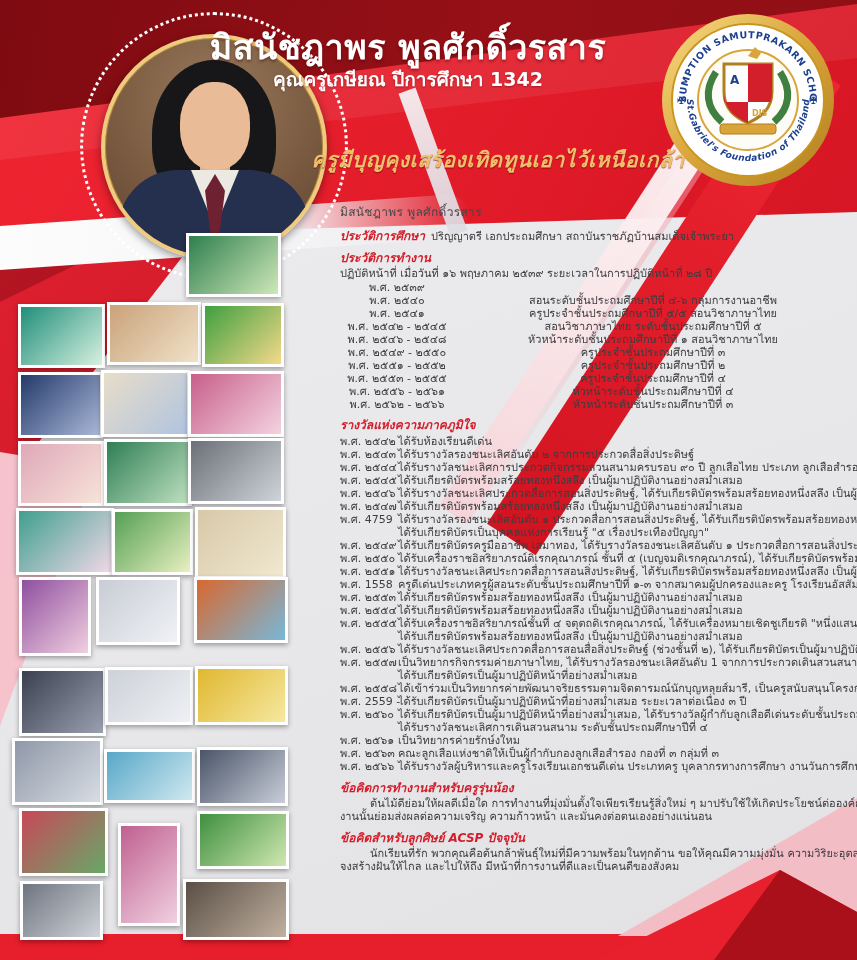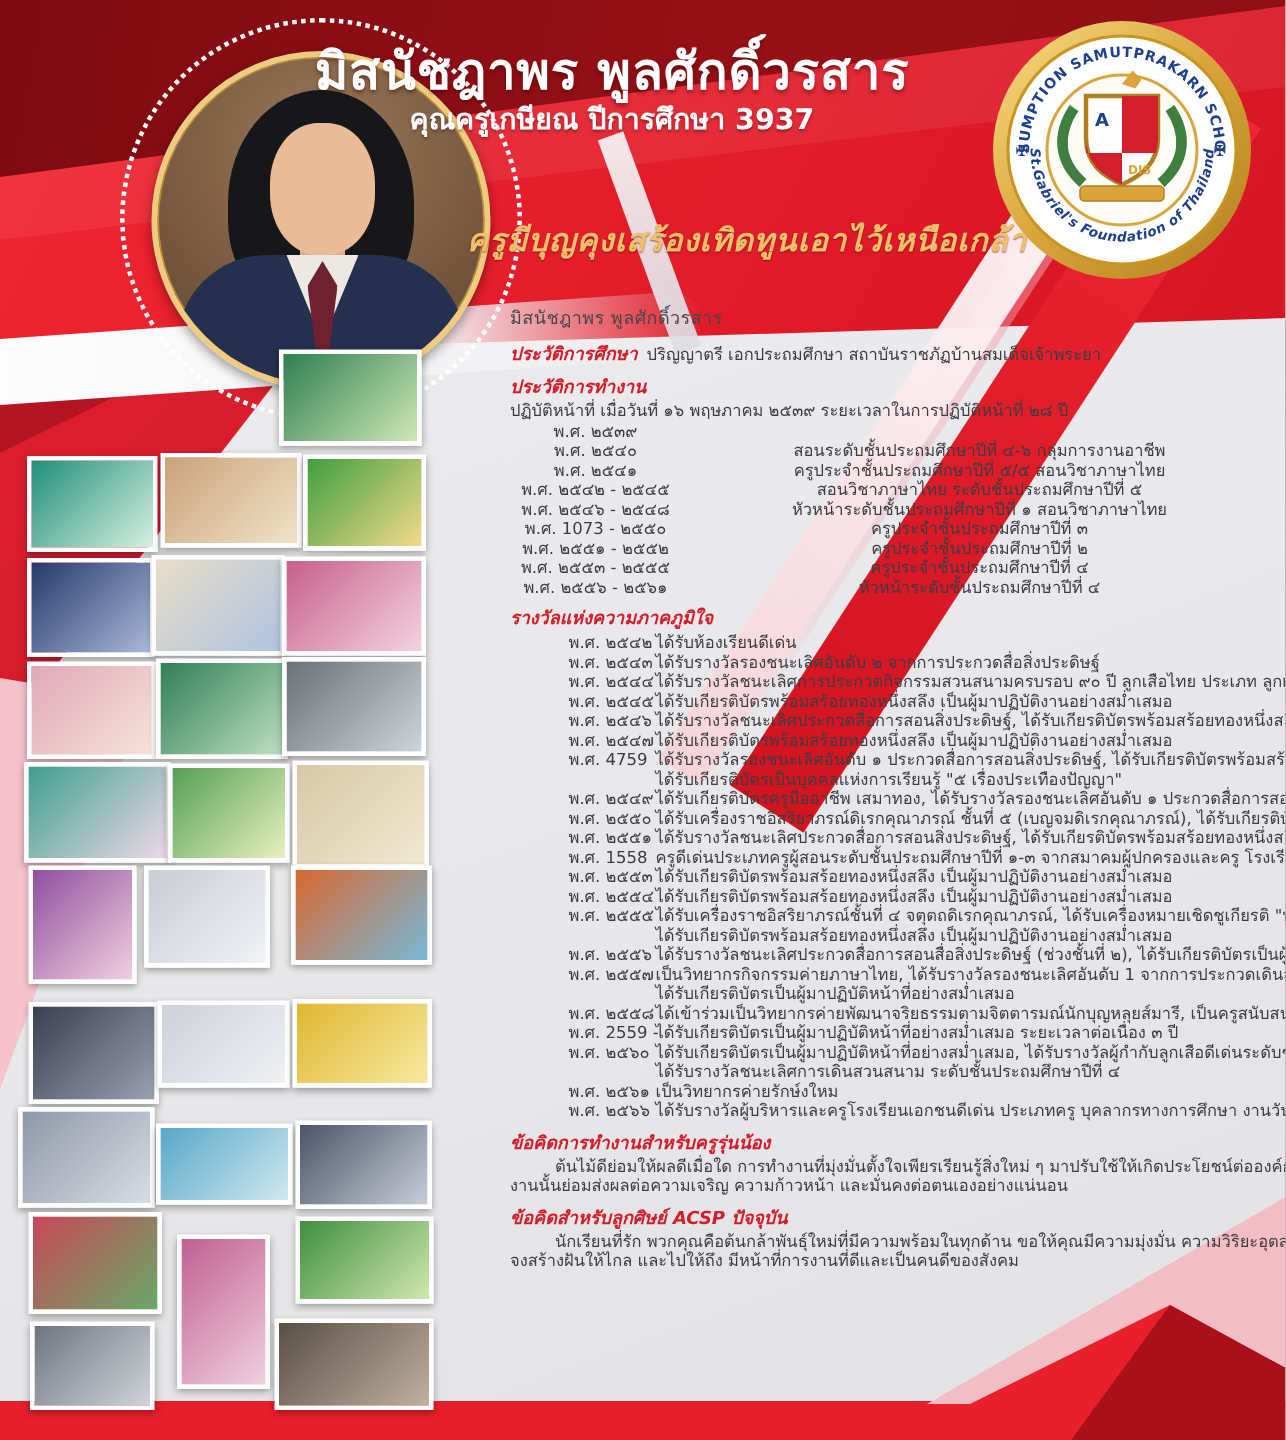--- a/index.html
+++ b/index.html
@@ -66,21 +66,21 @@
   #body-text{left:340px;top:206px;width:512px;z-index:6;font-size:11px;line-height:13px;}
   .sec-head{color:#d41d2b;font-weight:bold;font-style:italic;font-size:12px;}
   #name-line{font-size:12px;color:#47474b;margin-bottom:11px;letter-spacing:.3px;}
   #edu-line{margin-bottom:9px;white-space:nowrap;}
   #edu-line .sec-head{margin-right:6px;}
   #work-head{margin-bottom:2px;}
   #work-intro{margin-bottom:1px;white-space:nowrap;}
   .trow{display:grid;grid-template-columns:114px 1fr;text-align:center;}
   .trow .year, .trow .desc{white-space:nowrap;}
   .arow{display:grid;grid-template-columns:58px 1fr;}
-  .arow .year, .arow .desc{white-space:nowrap;margin-left:39px;}
+  .arow .year, .arow .desc{white-space:nowrap;}
   #awards-head{margin-top:8px;margin-bottom:3px;}
   .advice-head{margin-top:9px;margin-bottom:2px;}
   .advice-line{white-space:nowrap;}
   .advice-line.indent{padding-left:30px;}
   
   #collage{position:absolute;inset:0;z-index:5;}
   .thumb{position:absolute;border:3px solid #ffffff;box-shadow:0 2px 5px rgba(0,0,0,.35);}
 </style>
 </head>
 <body>
@@ -143,21 +143,21 @@
       <path d="M64,52 h48 v28 c0,17 -11,25 -24,31 c-13,-6 -24,-14 -24,-31 z" fill="#fefefe" stroke="#b07f1f" stroke-width="3"></path>
       <path d="M88,52 h24 v28 c0,4 -0.5,7 -1.5,10 H88 z" fill="#d21f2b"></path>
       <path d="M64,80 v0 c0,17 11,25 24,31 V90 H64 z" fill="#d21f2b"></path>
       <text x="70" y="72" font-size="12" font-weight="bold" fill="#1d3f8f">A</text>
       <text x="92" y="104" font-size="8" font-weight="bold" fill="#d9a43a">DIS</text>
       <rect x="60" y="112" width="56" height="10" rx="3" fill="#d9a43a" stroke="#b07f1f"></rect>
     </svg>
   </div>
 
   <div class="abs" id="hdr-title">มิสนัชฎาพร พูลศักดิ์วรสาร</div>
-  <div class="abs" id="hdr-sub">คุณครูเกษียณ ปีการศึกษา 3937</div>
+  <div class="abs" id="hdr-sub">คุณครูเกษียณ ปีการศึกษา 1342</div>
   <div class="abs" id="motto">ครูมีบุญคุงเสร้องเทิดทูนเอาไว้เหนือเกล้า</div>
 
   <div id="collage">
       <div class="thumb" style="left: 186px; top: 233px; width: 89px; height: 58px; background: linear-gradient(135deg, rgb(47, 127, 79) 0%, rgb(207, 232, 184) 100%);"></div>
       <div class="thumb" style="left: 18px; top: 304px; width: 81px; height: 58px; background: linear-gradient(135deg, rgb(31, 143, 122) 0%, rgb(216, 240, 224) 100%);"></div>
       <div class="thumb" style="left: 107px; top: 302px; width: 88px; height: 57px; background: linear-gradient(135deg, rgb(202, 162, 122) 0%, rgb(240, 226, 200) 100%);"></div>
       <div class="thumb" style="left: 202px; top: 303px; width: 76px; height: 58px; background: linear-gradient(135deg, rgb(63, 159, 63) 0%, rgb(243, 217, 138) 100%);"></div>
       <div class="thumb" style="left: 18px; top: 372px; width: 79px; height: 60px; background: linear-gradient(135deg, rgb(36, 58, 107) 0%, rgb(170, 184, 216) 100%);"></div>
       <div class="thumb" style="left: 101px; top: 370px; width: 83px; height: 61px; background: linear-gradient(135deg, rgb(232, 221, 200) 0%, rgb(176, 196, 224) 100%);"></div>
       <div class="thumb" style="left: 188px; top: 371px; width: 90px; height: 60px; background: linear-gradient(135deg, rgb(200, 95, 138) 0%, rgb(243, 211, 224) 100%);"></div>
@@ -206,35 +206,39 @@
         </div>
         <div class="trow">
           <span class="year">พ.ศ. ๒๕๔๒ - ๒๕๔๕</span>
           <span class="desc">สอนวิชาภาษาไทย ระดับชั้นประถมศึกษาปีที่ ๕</span>
         </div>
         <div class="trow">
           <span class="year">พ.ศ. ๒๕๔๖ - ๒๕๔๘</span>
           <span class="desc">หัวหน้าระดับชั้นประถมศึกษาปีที่ ๑ สอนวิชาภาษาไทย</span>
         </div>
         <div class="trow">
-          <span class="year">พ.ศ. 1073 - ๒๕๕๐</span>
+          <span class="year">พ.ศ. ๒๕๔๙ - ๒๕๕๐</span>
           <span class="desc">ครูประจำชั้นประถมศึกษาปีที่ ๓</span>
         </div>
         <div class="trow">
           <span class="year">พ.ศ. ๒๕๕๑ - ๒๕๕๒</span>
           <span class="desc">ครูประจำชั้นประถมศึกษาปีที่ ๒</span>
         </div>
         <div class="trow">
           <span class="year">พ.ศ. ๒๕๕๓ - ๒๕๕๕</span>
           <span class="desc">ครูประจำชั้นประถมศึกษาปีที่ ๔</span>
         </div>
         <div class="trow">
           <span class="year">พ.ศ. ๒๕๕๖ - ๒๕๖๑</span>
           <span class="desc">หัวหน้าระดับชั้นประถมศึกษาปีที่ ๔</span>
         </div>
+        <div class="trow">
+          <span class="year">พ.ศ. ๒๕๖๒ - ๒๕๖๖</span>
+          <span class="desc">หัวหน้าระดับชั้นประถมศึกษาปีที่ ๓</span>
+        </div>
       </div>
 
     <div class="sec-head" id="awards-head">รางวัลแห่งความภาคภูมิใจ</div>
     <div id="award-list">
         <div class="arow">
           <span class="year">พ.ศ. ๒๕๔๒</span>
           <span class="desc">ได้รับห้องเรียนดีเด่น</span>
         </div>
         <div class="arow">
           <span class="year">พ.ศ. ๒๕๔๓</span>
@@ -323,20 +327,24 @@
           <span class="year">พ.ศ. ๒๕๖๐</span>
           <span class="desc">ได้รับเกียรติบัตรเป็นผู้มาปฏิบัติหน้าที่อย่างสม่ำเสมอ,  ได้รับรางวัลผู้กำกับลูกเสือดีเด่นระดับชั้นประถมศึกษาปีที่ ๔</span>
         </div>
         <div class="arow">
           <span class="year"></span>
           <span class="desc">ได้รับรางวัลชนะเลิศการเดินสวนสนาม ระดับชั้นประถมศึกษาปีที่ ๔</span>
         </div>
         <div class="arow">
           <span class="year">พ.ศ. ๒๕๖๑</span>
           <span class="desc">เป็นวิทยากรค่ายรักษ์งใหม</span>
+        </div>
+        <div class="arow">
+          <span class="year">พ.ศ. ๒๕๖๓</span>
+          <span class="desc">คณะลูกเสือแห่งชาติให้เป็นผู้กำกับกองลูกเสือสำรอง กองที่ ๓ กลุ่มที่ ๓</span>
         </div>
         <div class="arow">
           <span class="year">พ.ศ. ๒๕๖๖</span>
           <span class="desc">ได้รับรางวัลผู้บริหารและครูโรงเรียนเอกชนดีเด่น ประเภทครู บุคลากรทางการศึกษา งานวันการศึกษาเอกชน</span>
         </div>
       </div>
 
     <div class="sec-head advice-head">ข้อคิดการทำงานสำหรับครูรุ่นน้อง</div>
     <div id="advice-teachers">
         <div class="advice-line indent">ต้นไม้ดีย่อมให้ผลดีเมื่อใด การทำงานที่มุ่งมั่นตั้งใจเพียรเรียนรู้สิ่งใหม่ ๆ มาปรับใช้ให้เกิดประโยชน์ต่อองค์กร ต่อส่วนรวม</div>

